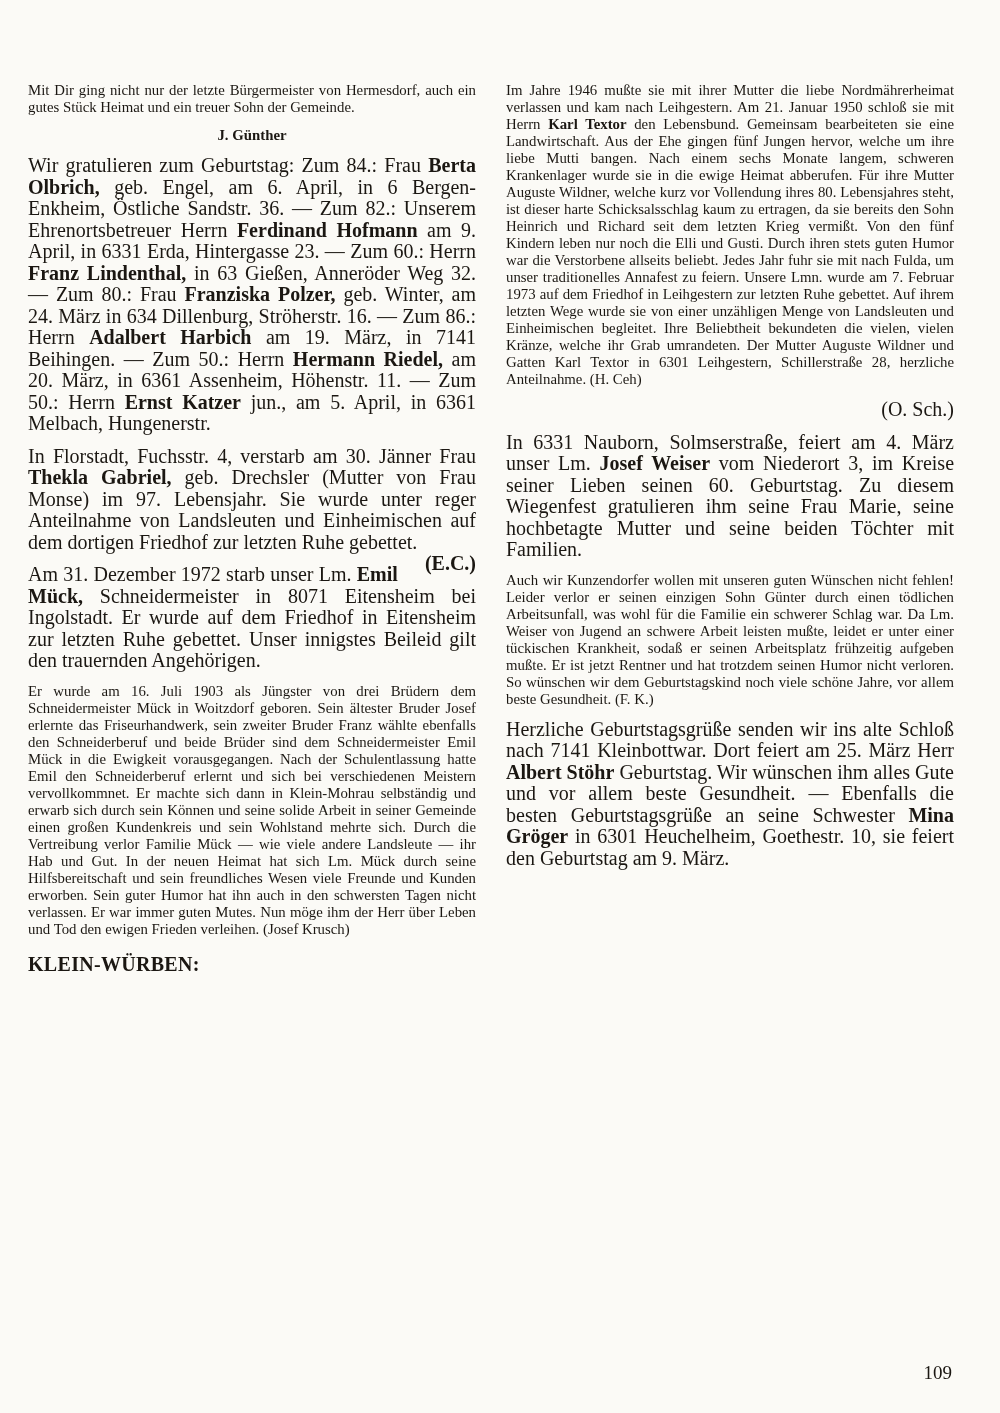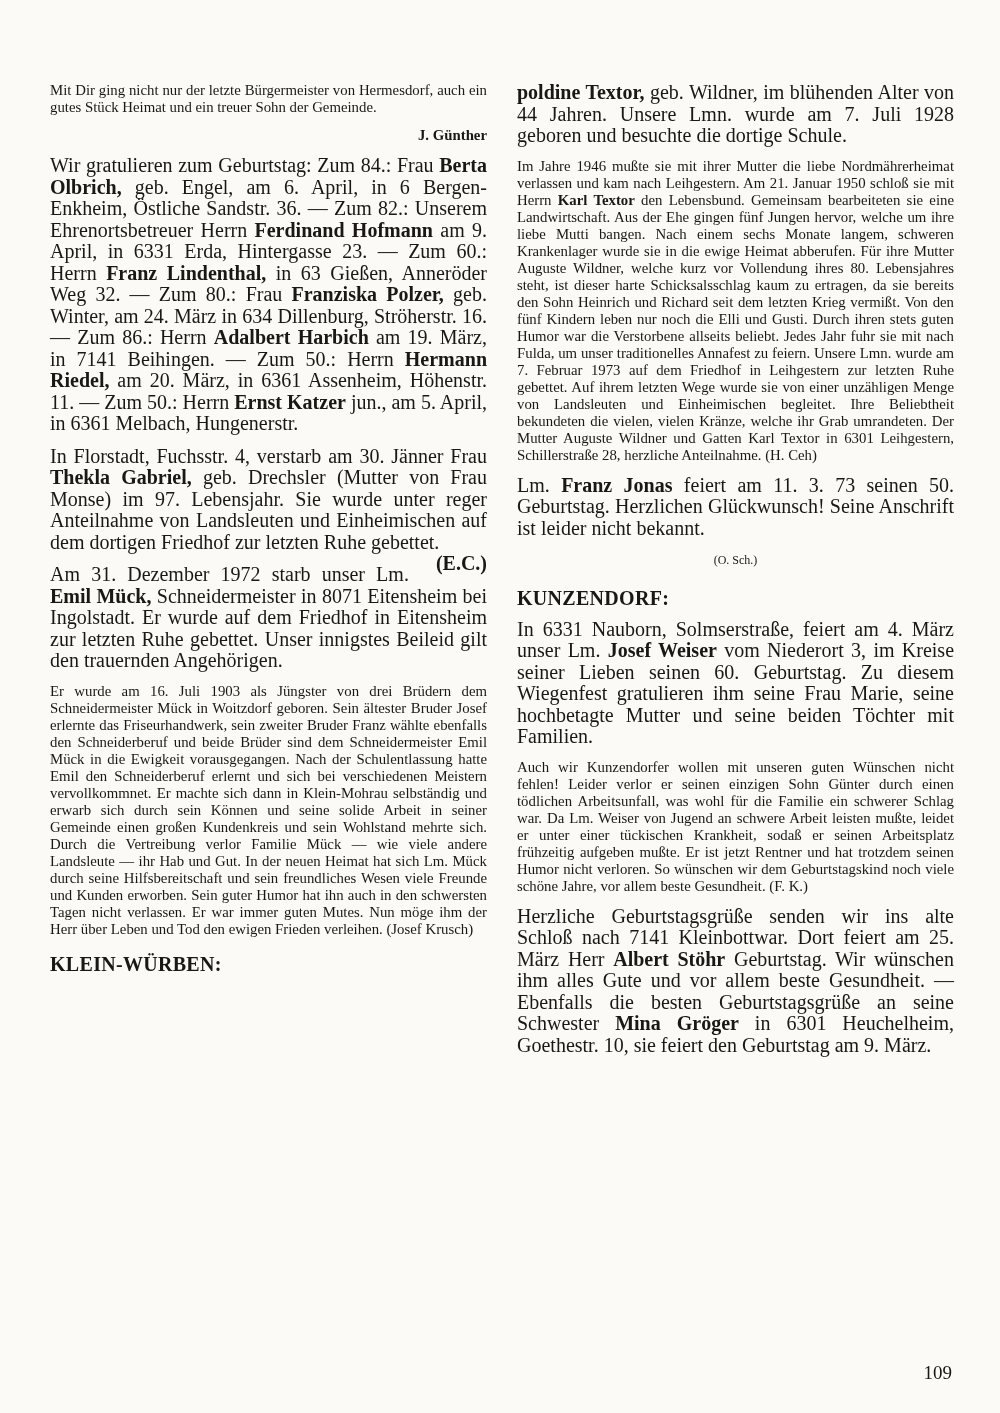--- a/index.html
+++ b/index.html
@@ -9,21 +9,21 @@
   }
   .page {
     position: relative;
     width: 1000px;
     height: 1413px;
     margin: 0 auto;
     background: #fbfaf6;
     color: #1b1712;
     font-family: "Liberation Serif", "DejaVu Serif", serif;
     box-sizing: border-box;
-    padding: 82px 46px 0 50px;
+    padding: 82px 46px 0 28px;
     overflow: hidden;
   }
   .columns {
     display: flex;
     gap: 30px;
   }
   .col {
     flex: 1 1 0;
     min-width: 0;
   }
@@ -33,26 +33,26 @@
   }
   .body {
     font-size: 20px;
     line-height: 21.5px;
   }
   .small {
     font-size: 14.8px;
     line-height: 17px;
   }
   .sig {
-    text-align: right;
+    text-align: center;
     font-weight: bold;
   }
   .sig-right {
-    text-align: center;
-    font-size: 12px;
+    text-align: right;
+    font-size: 20px;
     line-height: 21.5px;
   }
   .heading {
     font-size: 20px;
     line-height: 23px;
     font-weight: bold;
     letter-spacing: .3px;
     margin: 15px 0 9px 0;
   }
   .b { font-weight: bold; }
@@ -75,25 +75,22 @@
       <p class="small"><span>Mit Dir ging nicht nur der letzte Bürgermeister von Hermesdorf, auch ein gutes Stück Heimat und ein treuer Sohn der Gemeinde.</span></p>
       <p class="small sig"><span class="b">J. Günther</span></p>
       <p class="body"><span>Wir gratulieren zum Geburtstag: Zum 84.: Frau </span><span class="b">Berta Olbrich,</span><span> geb. Engel, am 6. April, in 6 Bergen-Enkheim, Östliche Sandstr. 36. — Zum 82.: Unserem Ehrenortsbetreuer Herrn </span><span class="b">Ferdinand Hofmann</span><span> am 9. April, in 6331 Erda, Hintergasse 23. — Zum 60.: Herrn </span><span class="b">Franz Lindenthal,</span><span> in 63 Gießen, Anneröder Weg 32. — Zum 80.: Frau </span><span class="b">Franziska Polzer,</span><span> geb. Winter, am 24. März in 634 Dillenburg, Ströherstr. 16. — Zum 86.: Herrn </span><span class="b">Adalbert Harbich</span><span> am 19. März, in 7141 Beihingen. — Zum 50.: Herrn </span><span class="b">Hermann Riedel,</span><span> am 20. März, in 6361 Assenheim, Höhenstr. 11. — Zum 50.: Herrn </span><span class="b">Ernst Katzer</span><span> jun., am 5. April, in 6361 Melbach, Hungenerstr.</span></p>
       <p class="body"><span>In Florstadt, Fuchsstr. 4, verstarb am 30. Jänner Frau </span><span class="b">Thekla Gabriel,</span><span> geb. Drechsler (Mutter von Frau Monse) im 97. Lebensjahr. Sie wurde unter reger Anteilnahme von Landsleuten und Einheimischen auf dem dortigen Friedhof zur letzten Ruhe gebettet. </span><span class="b fr">(E.C.)</span></p>
       <p class="body"><span>Am 31. Dezember 1972 starb unser Lm. </span><span class="b">Emil Mück,</span><span> Schneidermeister in 8071 Eitensheim bei Ingolstadt. Er wurde auf dem Friedhof in Eitensheim zur letzten Ruhe gebettet. Unser innigstes Beileid gilt den trauernden Angehörigen.</span></p>
       <p class="small"><span>Er wurde am 16. Juli 1903 als Jüngster von drei Brüdern dem Schneidermeister Mück in Woitzdorf geboren. Sein ältester Bruder Josef erlernte das Friseurhandwerk, sein zweiter Bruder Franz wählte ebenfalls den Schneiderberuf und beide Brüder sind dem Schneidermeister Emil Mück in die Ewigkeit vorausgegangen. Nach der Schulentlassung hatte Emil den Schneiderberuf erlernt und sich bei verschiedenen Meistern vervollkommnet. Er machte sich dann in Klein-Mohrau selbständig und erwarb sich durch sein Können und seine solide Arbeit in seiner Gemeinde einen großen Kundenkreis und sein Wohlstand mehrte sich. Durch die Vertreibung verlor Familie Mück — wie viele andere Landsleute — ihr Hab und Gut. In der neuen Heimat hat sich Lm. Mück durch seine Hilfsbereitschaft und sein freundliches Wesen viele Freunde und Kunden erworben. Sein guter Humor hat ihn auch in den schwersten Tagen nicht verlassen. Er war immer guten Mutes. Nun möge ihm der Herr über Leben und Tod den ewigen Frieden verleihen. (Josef Krusch)</span></p>
       <h2 class="heading">KLEIN-WÜRBEN:</h2>
     </div>
 
     <div class="col">
-      <p class="body"><span class="b">poldine Textor,</span><span> geb. Wildner, im blühenden Alter von 44 Jahren. Unsere Lmn. wurde am 7. Juli 1928 geboren und besuchte die dortige Schule.</span></p>
       <p class="small"><span>Im Jahre 1946 mußte sie mit ihrer Mutter die liebe Nordmährerheimat verlassen und kam nach Leihgestern. Am 21. Januar 1950 schloß sie mit Herrn </span><span class="b">Karl Textor</span><span> den Lebensbund. Gemeinsam bearbeiteten sie eine Landwirtschaft. Aus der Ehe gingen fünf Jungen hervor, welche um ihre liebe Mutti bangen. Nach einem sechs Monate langem, schweren Krankenlager wurde sie in die ewige Heimat abberufen. Für ihre Mutter Auguste Wildner, welche kurz vor Vollendung ihres 80. Lebensjahres steht, ist dieser harte Schicksalsschlag kaum zu ertragen, da sie bereits den Sohn Heinrich und Richard seit dem letzten Krieg vermißt. Von den fünf Kindern leben nur noch die Elli und Gusti. Durch ihren stets guten Humor war die Verstorbene allseits beliebt. Jedes Jahr fuhr sie mit nach Fulda, um unser traditionelles Annafest zu feiern. Unsere Lmn. wurde am 7. Februar 1973 auf dem Friedhof in Leihgestern zur letzten Ruhe gebettet. Auf ihrem letzten Wege wurde sie von einer unzähligen Menge von Landsleuten und Einheimischen begleitet. Ihre Beliebtheit bekundeten die vielen, vielen Kränze, welche ihr Grab umrandeten. Der Mutter Auguste Wildner und Gatten Karl Textor in 6301 Leihgestern, Schillerstraße 28, herzliche Anteilnahme. (H. Ceh)</span></p>
-      <p class="body"><span>Lm. </span><span class="b">Franz Jonas</span><span> feiert am 11. 3. 73 seinen 50. Geburtstag. Herzlichen Glückwunsch! Seine Anschrift ist leider nicht bekannt.</span></p>
       <p class="sig-right"><span>(O. Sch.)</span></p>
-      <h2 class="heading">KUNZENDORF:</h2>
       <p class="body"><span>In 6331 Nauborn, Solmserstraße, feiert am 4. März unser Lm. </span><span class="b">Josef Weiser</span><span> vom Niederort 3, im Kreise seiner Lieben seinen 60. Geburtstag. Zu diesem Wiegenfest gratulieren ihm seine Frau Marie, seine hochbetagte Mutter und seine beiden Töchter mit Familien.</span></p>
       <p class="small"><span>Auch wir Kunzendorfer wollen mit unseren guten Wünschen nicht fehlen! Leider verlor er seinen einzigen Sohn Günter durch einen tödlichen Arbeitsunfall, was wohl für die Familie ein schwerer Schlag war. Da Lm. Weiser von Jugend an schwere Arbeit leisten mußte, leidet er unter einer tückischen Krankheit, sodaß er seinen Arbeitsplatz frühzeitig aufgeben mußte. Er ist jetzt Rentner und hat trotzdem seinen Humor nicht verloren. So wünschen wir dem Geburtstagskind noch viele schöne Jahre, vor allem beste Gesundheit. (F. K.)</span></p>
       <p class="body"><span>Herzliche Geburtstagsgrüße senden wir ins alte Schloß nach 7141 Kleinbottwar. Dort feiert am 25. März Herr </span><span class="b">Albert Stöhr</span><span> Geburtstag. Wir wünschen ihm alles Gute und vor allem beste Gesundheit. — Ebenfalls die besten Geburtstagsgrüße an seine Schwester </span><span class="b">Mina Gröger</span><span> in 6301 Heuchelheim, Goethestr. 10, sie feiert den Geburtstag am 9. März.</span></p>
     </div>
 
   </div>
 
   <div class="pagenum">109</div>
 </div>
 

